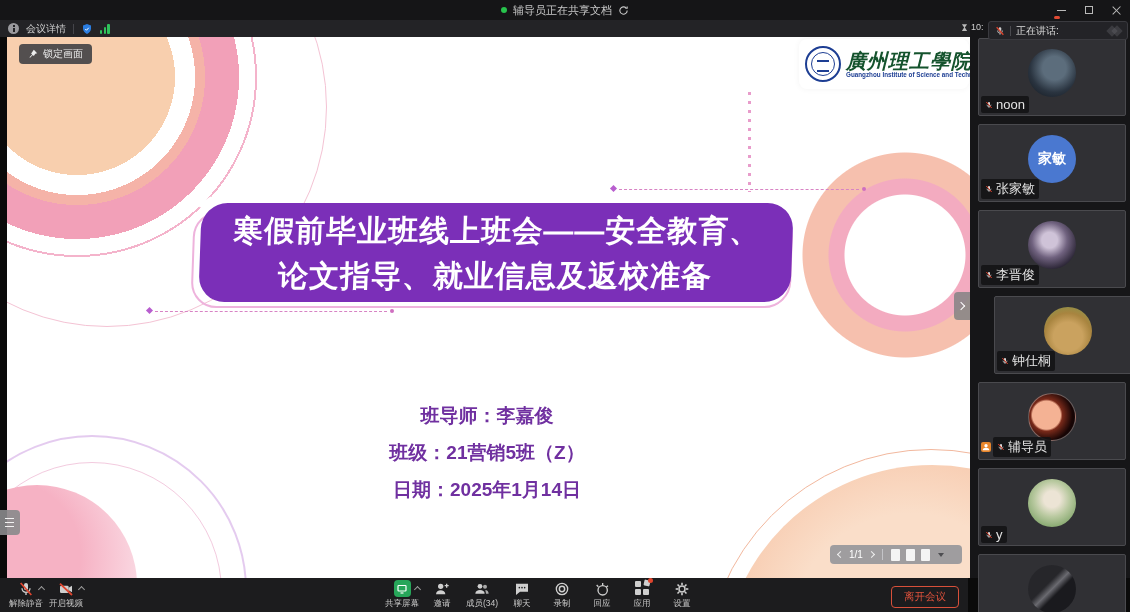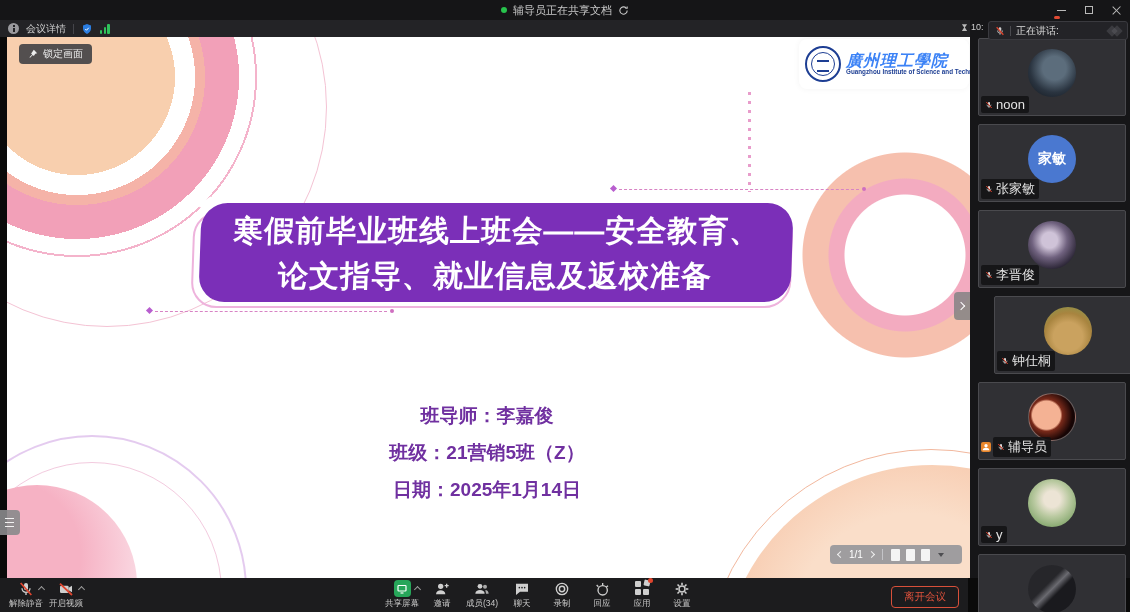--- a/index.html
+++ b/index.html
@@ -64,21 +64,21 @@
     background:rgba(68,68,70,.92); border-radius:4px; padding:3px 9px; color:#ececec; font-size:10px; cursor:pointer; }
 
   
   .logo { position:absolute; left:792px; top:2px; width:170px; height:50px; z-index:3; background:#fff; border-radius:8px;
     display:flex; align-items:center; gap:5px; padding:0 6px; box-shadow:0 0 6px rgba(0,0,0,.05); }
   .seal { width:36px; height:36px; border-radius:50%; border:2px solid #1d3e93; position:relative; flex:0 0 auto; }
   .seal::before { content:""; position:absolute; left:4px; top:4px; right:4px; bottom:4px; border:1px solid #1d3e93; border-radius:50%; }
   .seal::after { content:""; position:absolute; left:10px; top:12px; width:12px; height:8px;
     border-top:2px solid #1d3e93; border-bottom:2px solid #1d3e93; }
   .logo-text { display:flex; flex-direction:column; line-height:1.1; }
-  .logo-cn { font-family:"Liberation Serif","DejaVu Serif",serif; font-style:italic; font-weight:bold; font-size:16px; color:#3b82f6; letter-spacing:1px; white-space:nowrap; }
+  .logo-cn { font-family:"Liberation Serif","DejaVu Serif",serif; font-style:italic; font-weight:bold; font-size:20px; color:#14532d; letter-spacing:1px; white-space:nowrap; }
   .logo-en { font-size:6.3px; font-weight:bold; color:#1d3e93; white-space:nowrap; }
 
   
   .title-outline { position:absolute; left:185px; top:174px; width:600px; height:97px; z-index:1;
     border:2px solid #eeb3dc; border-radius:26px; transform:skewX(-2deg); }
   .title-box { position:absolute; left:193px; top:166px; width:592px; height:99px; z-index:2;
     background:#7b2fb8; border-radius:26px; transform:skewX(-2deg);
     display:flex; flex-direction:column; justify-content:center; }
   .title-box::before { content:""; position:absolute; left:-4px; top:-3px; width:16px; height:4px; background:#fff; border-radius:2px; transform:rotate(-35deg); }
   .title-box::after  { content:""; position:absolute; right:-3px; bottom:-2px; width:16px; height:4px; background:#fff; border-radius:2px; transform:rotate(-35deg); }

